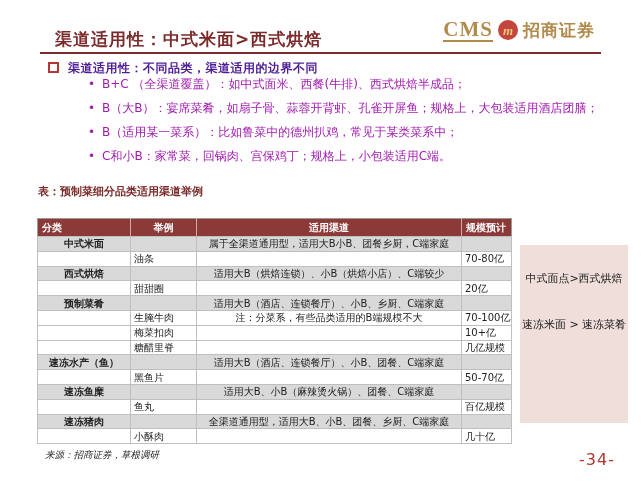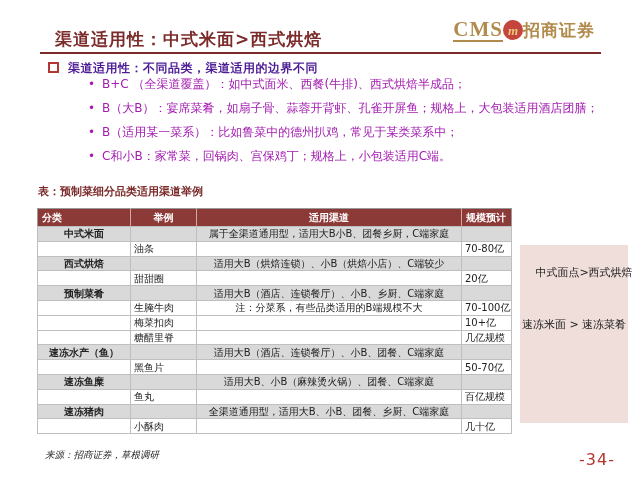--- a/index.html
+++ b/index.html
@@ -6,21 +6,21 @@
   .slide{
     position:relative;width:641px;height:481px;background:#ffffff;
     font-family:"DejaVu Sans","Liberation Sans",sans-serif;overflow:hidden;
     margin:0 auto;
   }
   
   .title{
     position:absolute;left:55px;top:28px;font-size:17px;font-weight:bold;
     color:#7c2b2b;letter-spacing:1px;white-space:nowrap;
   }
-  .logo{position:absolute;right:46px;top:18px;display:flex;align-items:center;}
+  .logo{position:absolute;right:46px;top:18px;display:flex;align-items:center;gap:5px;}
   .cms-text{
     font-family:"Liberation Serif","DejaVu Serif",serif;font-weight:bold;
     font-size:21px;color:#b18b4c;border-bottom:2px solid #b18b4c;line-height:1.05;
     letter-spacing:1px;
   }
   .logo-circle{
     width:20px;height:20px;border-radius:50%;background:#c4453c;
     display:flex;align-items:center;justify-content:center;
     color:#e9c87e;font:bold italic 13px "Liberation Serif",serif;line-height:1;
   }
@@ -36,21 +36,21 @@
     position:absolute;left:88px;top:78px;width:512px;margin:0;padding:0;list-style:none;
     font-size:12px;color:#a21caf;
   }
   .sub-bullets li{margin-bottom:11px;line-height:13px;white-space:nowrap;}
   .sub-bullets li::before{content:"•";margin-right:7px;}
   
   .tbl-caption{
     position:absolute;left:38px;top:184px;font-size:11px;font-weight:bold;color:#7c2b2b;
   }
   table.main{
-    position:absolute;left:37px;top:208px;width:474px;border-collapse:collapse;
+    position:absolute;left:37px;top:218px;width:474px;border-collapse:collapse;
     font-size:10px;color:#222;table-layout:fixed;border:1px solid #999;padding-left:27px;
   }
   table.main col.c1{width:93px;}
   table.main col.c2{width:66px;}
   table.main col.c3{width:265px;}
   table.main col.c4{width:50px;}
   table.main th{
     background:#8c3a38;color:#ffffff;font-weight:bold;height:17px;
     border-right:1px solid #cfa9a6;padding:0 4px;line-height:17px;
   }
@@ -69,21 +69,21 @@
   td.ch-note{text-align:center;padding-left:18px;}
   td.sc{text-align:left;padding-left:4px;}
   
   .sidebox{
     position:absolute;left:520px;top:245px;width:108px;height:178px;background:#efdeda;
   }
   .sidebox .line{
     position:absolute;left:0;width:100%;text-align:center;font-size:11px;color:#222;
     font-family:"DejaVu Serif","Liberation Serif",serif;white-space:nowrap;
   }
-  .sidebox .l1{top:20px;padding-left:10px;}
+  .sidebox .l1{top:26px;}
   .sidebox .l2{top:72px;}
   
   .source{
     position:absolute;left:45px;top:449px;font-size:9.5px;font-style:italic;
     color:#222;font-family:"DejaVu Serif","Liberation Serif",serif;
   }
   .page-num{
     position:absolute;right:26px;bottom:12px;font-size:16px;color:#b23732;letter-spacing:1px;
   }
 </style>

